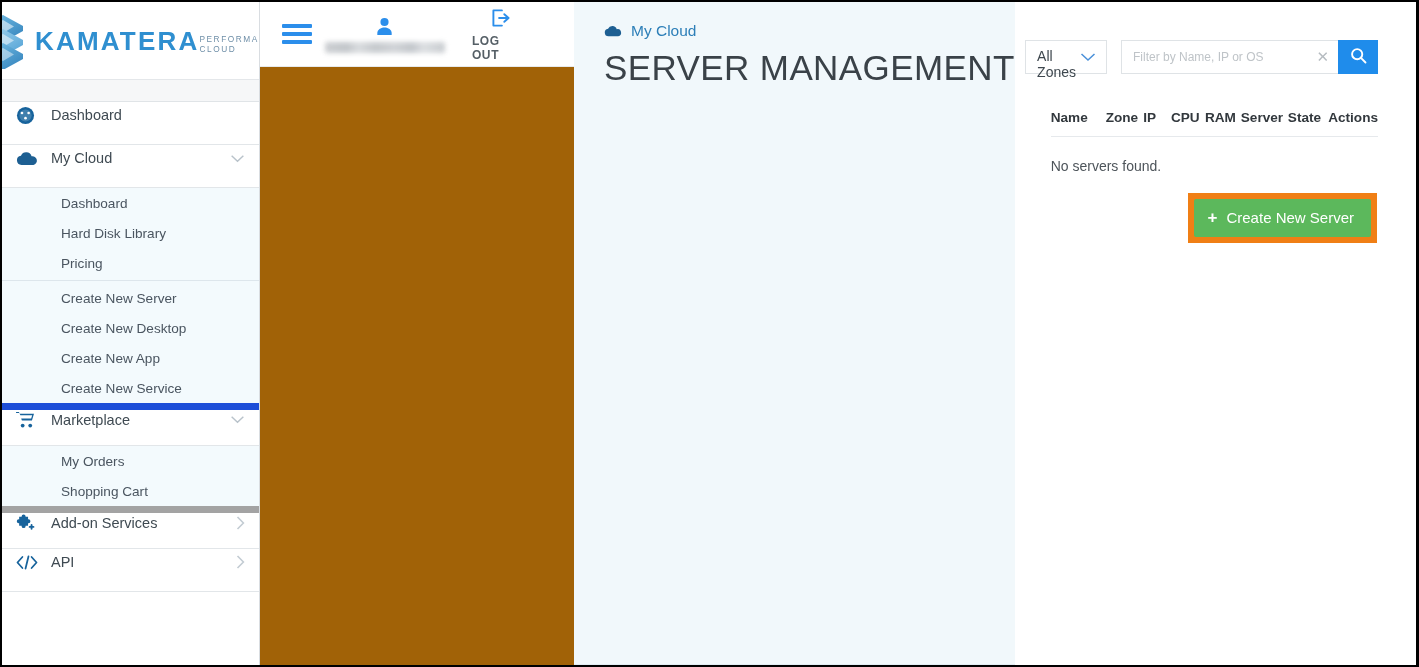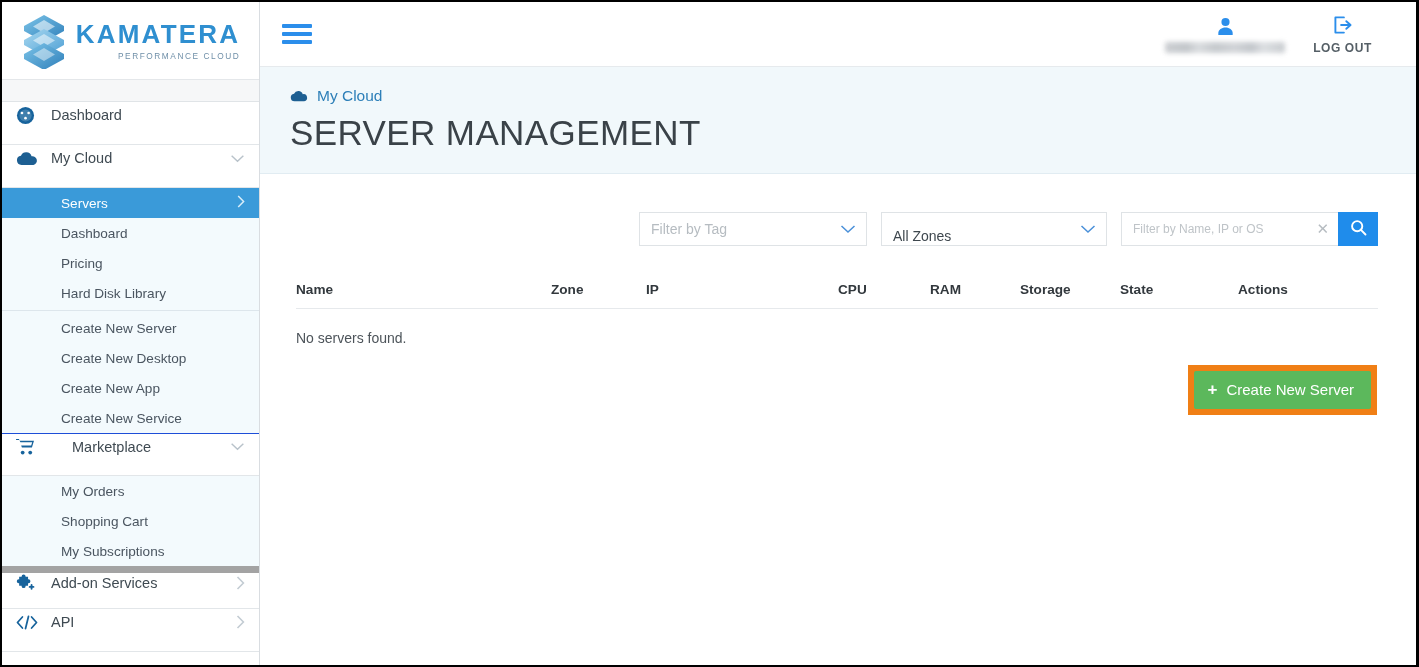--- a/index.html
+++ b/index.html
@@ -34,21 +34,21 @@
   .logo-area {
     height: 78px;
     flex: 0 0 78px;
     display: flex;
     align-items: center;
     justify-content: center;
     background: #fff;
     border-bottom: 1px solid #e4e7ea;
   }
   .logo-mark { width: 46px; height: 56px; flex: 0 0 46px; margin-right: 9px; }
-  .logo-text { display: flex; flex-direction: column; align-items: flex-start; }
+  .logo-text { display: flex; flex-direction: row; align-items: flex-start; }
   .logo-word {
     font-size: 26px;
     letter-spacing: 2.2px;
     color: #2f8fd0;
     font-weight: 700;
     line-height: 1;
   }
   .logo-sub {
     font-size: 8.3px;
     letter-spacing: 1.55px;
@@ -108,22 +108,22 @@
     color: #ffffff;
   }
   .sub-item .arrow { margin-left: auto; color: #cfe6f5; font-size: 12px; }
   .sub-div { height: 1px; background: #dde6ec; margin: 2px 0 2px 0; }
 
   
   .main {
     flex: 1 1 auto;
     height: 100%;
     display: flex;
-    flex-direction: column;
-    background: #14532d;
+    flex-direction: row;
+    background: #a16207;
     min-width: 0;
   }
   .topbar {
     height: 65px; flex: 0 0 65px;
     background: #ffffff;
     border-bottom: 1px solid #e6eaed;
     display: flex;
     align-items: center;
     padding: 0 30px 0 22px;
   }
@@ -353,55 +353,47 @@
         </span>
         <span class="lbl">My Cloud</span>
         <span class="chev">
           <svg width="15" height="9" viewBox="0 0 16 10" fill="none" stroke="#b8c2ca" stroke-width="1.6">
               <path d="M1.5 2 L8 8 L14.5 2"></path>
             </svg>
         </span>
       </div>
 
       <div class="submenu">
-        <div class="sub-item active">
-          <span>Servers</span>
-          <span class="arrow">
-            <svg width="8" height="13" viewBox="0 0 8 13" fill="none" stroke="#d8edf9" stroke-width="1.5">
-                <path d="M1.2 1 L6.6 6.5 L1.2 12"></path>
-              </svg>
-          </span>
-        </div>
         <div class="sub-item">
           <span>Dashboard</span>
         </div>
         <div class="sub-item">
+          <span>Hard Disk Library</span>
+        </div>
+        <div class="sub-item">
           <span>Pricing</span>
         </div>
-        <div class="sub-item">
-          <span>Hard Disk Library</span>
-        </div>
 
         <div class="sub-div"></div>
 
         <div class="sub-item">
           <span>Create New Server</span>
         </div>
         <div class="sub-item">
           <span>Create New Desktop</span>
         </div>
         <div class="sub-item">
           <span>Create New App</span>
         </div>
         <div class="sub-item">
           <span>Create New Service</span>
         </div>
       </div>
 
-      <div class="nav-top" style="border-top:1px solid #1d4ed8;gap:21px;">
+      <div class="nav-top" style="border-top:7px solid #1d4ed8;">
         <span class="ic">
           <svg width="19" height="17" viewBox="0 0 20 18" fill="#17639c">
             <path d="M0 1h3l1 2h15l-2.2 7H6.2L5.4 8H16l1.1-3.4H4.6L3.4 2H0z"></path>
             <circle cx="7" cy="15.4" r="2"></circle>
               <circle cx="15" cy="15.4" r="2"></circle>
           </svg>
         </span>
         <span class="lbl">Marketplace</span>
         <span class="chev">
           <svg width="15" height="9" viewBox="0 0 16 10" fill="none" stroke="#b8c2ca" stroke-width="1.6">
@@ -409,23 +401,20 @@
             </svg>
         </span>
       </div>
 
       <div class="submenu">
         <div class="sub-item">
           <span>My Orders</span>
         </div>
         <div class="sub-item">
           <span>Shopping Cart</span>
-        </div>
-        <div class="sub-item">
-          <span>My Subscriptions</span>
         </div>
       </div>
 
       <div class="nav-top" style="border-top:7px solid #a3a3a3;">
         <span class="ic">
           <svg width="19" height="18" viewBox="0 0 20 19" fill="#17639c">
             <path d="M8 0.5a2.1 2.1 0 0 1 2.1 2.1V3h2.6v2.6h.4a2.1 2.1 0 1 1 0 4.2h-.4v2.6h-2.6v.4a2.1 2.1 0 1 1-4.2 0v-.4H3.3V9.8h-.4a2.1 2.1 0 1 1 0-4.2h.4V3h2.6v-.4A2.1 2.1 0 0 1 8 .5z"></path>
             <rect x="13.4" y="12.6" width="6" height="2" rx="1"></rect>
             <rect x="15.4" y="10.6" width="2" height="6" rx="1"></rect>
           </svg>
@@ -540,21 +529,21 @@
       </div>
 
       <table class="srv">
         <thead>
           <tr>
             <th style="width:255px">Name</th>
             <th style="width:95px">Zone</th>
             <th style="width:192px">IP</th>
             <th style="width:92px">CPU</th>
             <th style="width:90px">RAM</th>
-            <th style="width:100px">Storage</th>
+            <th style="width:100px">Server</th>
             <th style="width:118px">State</th>
             <th>Actions</th>
           </tr>
         </thead>
         <tbody>
           <tr class="empty-row">
             <td colspan="8">No servers found.</td>
           </tr>
         </tbody>
       </table>

